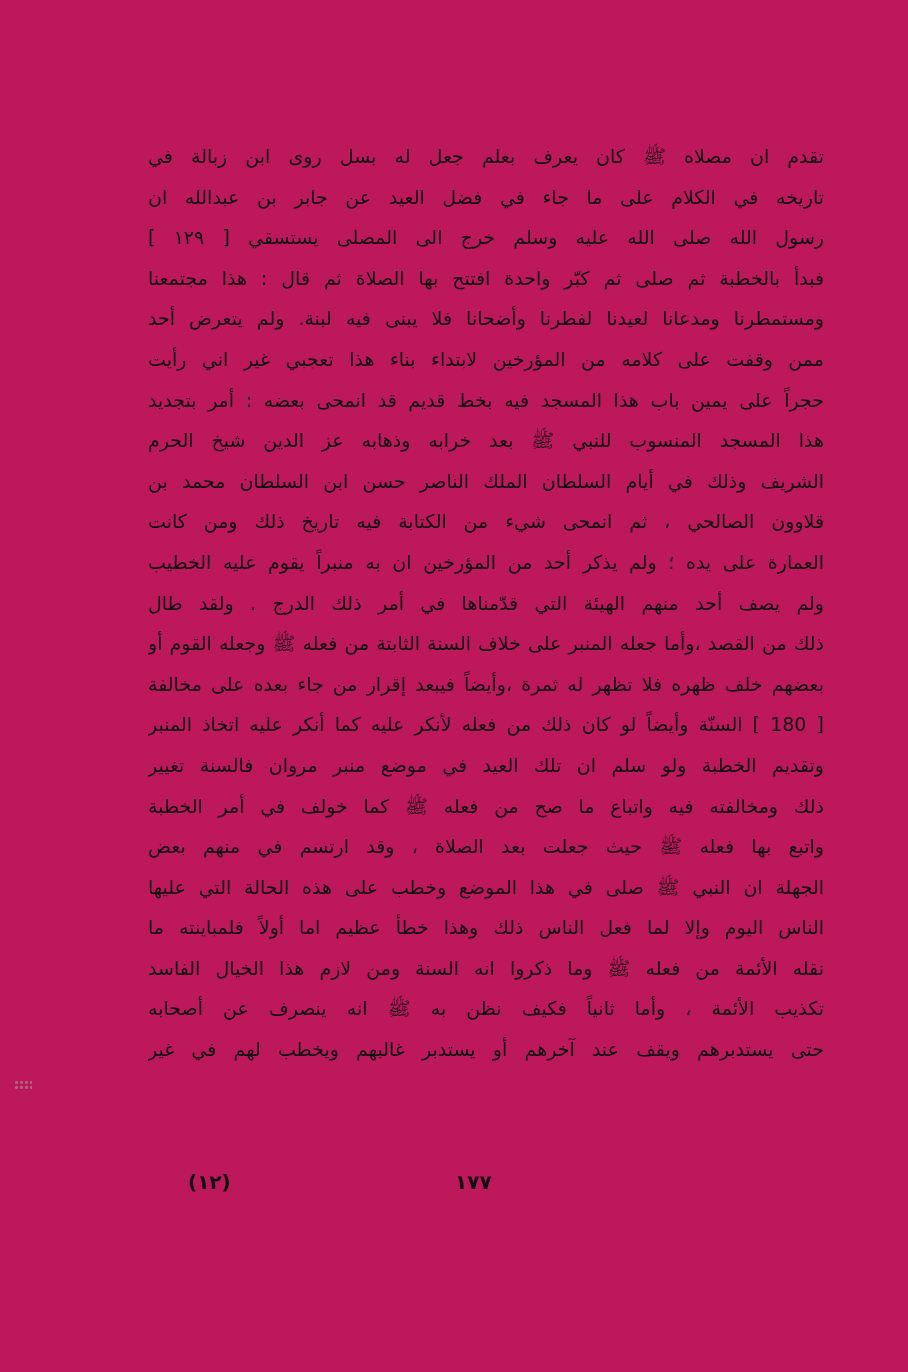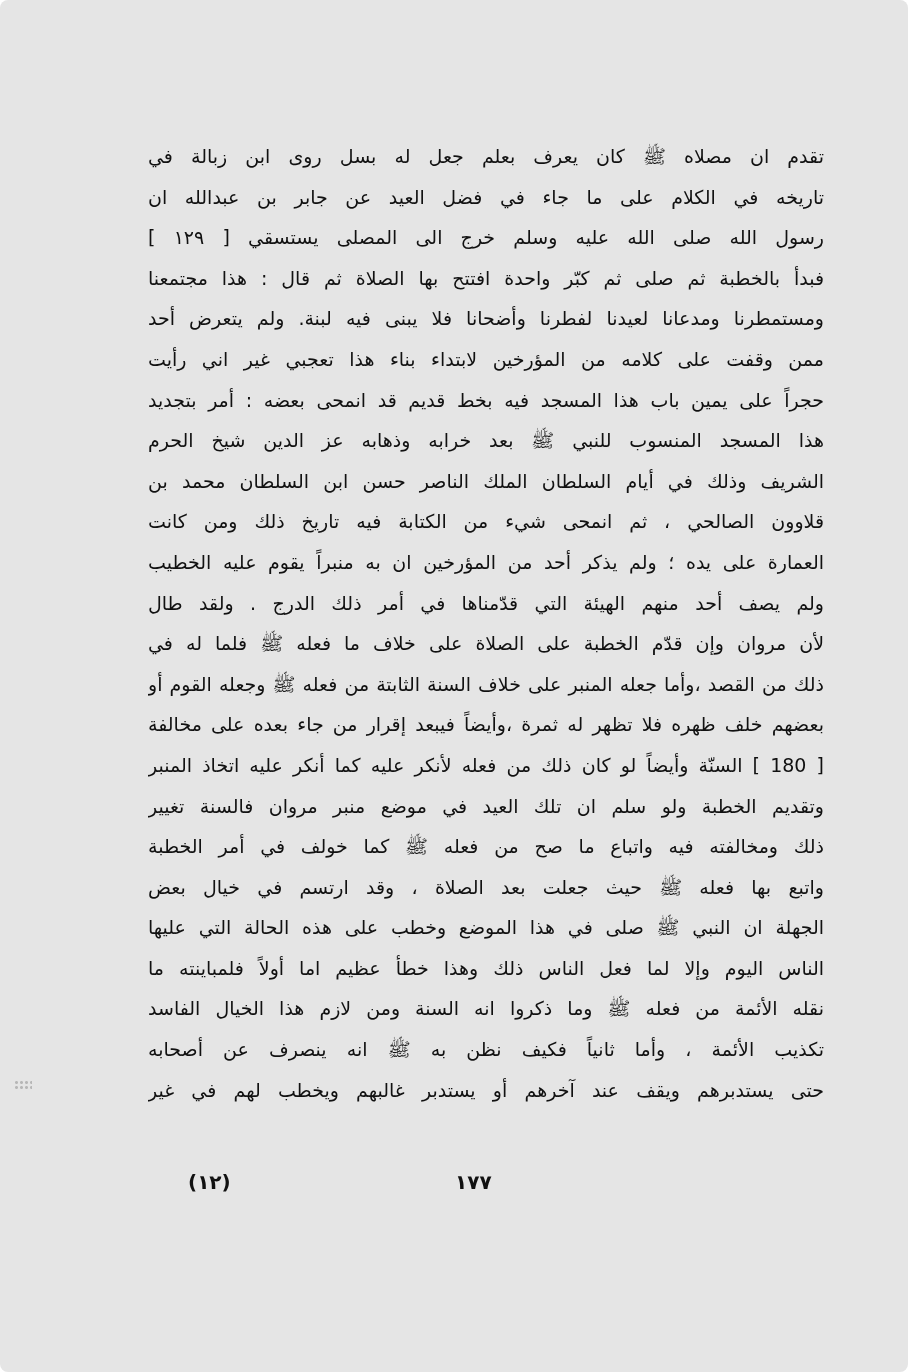--- a/index.html
+++ b/index.html
@@ -1,20 +1,19 @@
 <!DOCTYPE html>
 <html><head>
 <meta charset="utf-8">
 <style>
   html, body { margin: 0; padding: 0; background: #ffffff; }
   body { width: 908px; height: 1372px; position: relative; overflow: hidden; }
   .page {
     position: absolute; left: 0; top: 0; width: 908px; height: 1372px;
-    background: #e5e5e5;
-    border-radius: 8px;
+    background: #be185d;
   }
   .body-text {
     position: absolute; left: 148px; top: 136px; width: 676px;
     direction: rtl; text-align: justify;
     font-family: "DejaVu Sans", sans-serif;
     font-size: 19px; color: #111111;
   }
   .line {
     height: 40.6px; line-height: 40.6px;
     white-space: nowrap; overflow: hidden;
@@ -43,27 +42,26 @@
     <div class="line">رسول الله صلى الله عليه وسلم خرج الى المصلى يستسقي [ ١٢٩ ]</div>
     <div class="line">فبدأ بالخطبة ثم صلى ثم كبّر واحدة افتتح بها الصلاة ثم قال : هذا مجتمعنا</div>
     <div class="line">ومستمطرنا ومدعانا لعيدنا لفطرنا وأضحانا فلا يبنى فيه لبنة. ولم يتعرض أحد</div>
     <div class="line">ممن وقفت على كلامه من المؤرخين لابتداء بناء هذا تعجبي غير اني رأيت</div>
     <div class="line">حجراً على يمين باب هذا المسجد فيه بخط قديم قد انمحى بعضه : أمر بتجديد</div>
     <div class="line">هذا المسجد المنسوب للنبي ﷺ بعد خرابه وذهابه عز الدين شيخ الحرم</div>
     <div class="line">الشريف وذلك في أيام السلطان الملك الناصر حسن ابن السلطان محمد بن</div>
     <div class="line">قلاوون الصالحي ، ثم انمحى شيء من الكتابة فيه تاريخ ذلك ومن كانت</div>
     <div class="line">العمارة على يده ؛ ولم يذكر أحد من المؤرخين ان به منبراً يقوم عليه الخطيب</div>
     <div class="line">ولم يصف أحد منهم الهيئة التي قدّمناها في أمر ذلك الدرج . ولقد طال</div>
-    <div class="line">لأن مروان وإن قدّم الخطبة على الصلاة على خلاف ما فعله ﷺ فلما له في</div>
     <div class="line">ذلك من القصد ،وأما جعله المنبر على خلاف السنة الثابتة من فعله ﷺ وجعله القوم أو</div>
     <div class="line">بعضهم خلف ظهره فلا تظهر له ثمرة ،وأيضاً فيبعد إقرار من جاء بعده على مخالفة</div>
     <div class="line">[ 180 ] السنّة وأيضاً لو كان ذلك من فعله لأنكر عليه كما أنكر عليه اتخاذ المنبر</div>
     <div class="line">وتقديم الخطبة ولو سلم ان تلك العيد في موضع منبر مروان فالسنة تغيير</div>
     <div class="line">ذلك ومخالفته فيه واتباع ما صح من فعله ﷺ كما خولف في أمر الخطبة</div>
-    <div class="line">واتبع بها فعله ﷺ حيث جعلت بعد الصلاة ، وقد ارتسم في خيال بعض</div>
+    <div class="line">واتبع بها فعله ﷺ حيث جعلت بعد الصلاة ، وقد ارتسم في منهم بعض</div>
     <div class="line">الجهلة ان النبي ﷺ صلى في هذا الموضع وخطب على هذه الحالة التي عليها</div>
     <div class="line">الناس اليوم وإلا لما فعل الناس ذلك وهذا خطأ عظيم اما أولاً فلمباينته ما</div>
     <div class="line">نقله الأئمة من فعله ﷺ وما ذكروا انه السنة ومن لازم هذا الخيال الفاسد</div>
     <div class="line">تكذيب الأئمة ، وأما ثانياً فكيف نظن به ﷺ انه ينصرف عن أصحابه</div>
     <div class="line">حتى يستدبرهم ويقف عند آخرهم أو يستدبر غالبهم ويخطب لهم في غير</div>
   </div>
 
   <div class="footer">
     <span class="folio">(١٢)</span>
     <span class="page-number">١٧٧</span>

